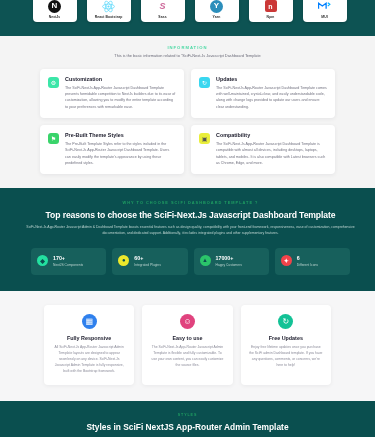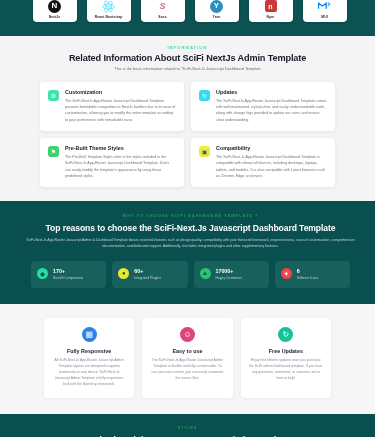--- a/index.html
+++ b/index.html
@@ -299,21 +299,20 @@
             <path d="M18 3 L22 6 L18 9" fill="none" stroke="#00b0ff" stroke-width="2"></path>
           </svg>
         </div>
         <div class="tech-label">MUI</div>
       </div>
     </div>
   </div>
 
   <div class="info-section">
     <div class="eyebrow">INFORMATION</div>
-    <div class="sec-title">Related Information About SciFi NextJs Admin Template</div>
     <div class="sec-sub">This is the basic information related to "SciFi-Next.Js Javascript Dashboard Template</div>
 
     <div class="info-grid">
       <div class="info-card">
         <div class="info-icon" style="background:#3ce6a8">⚙</div>
         <div class="info-body">
           <div class="info-title">Customization</div>
           <div class="info-text">The SciFi-NextJs App-Router Javascript Dashboard Template presents formidable competition to NextJs builders due to its ease of customization, allowing you to modify the entire template according to your preferences with remarkable ease.</div>
         </div>
       </div>

